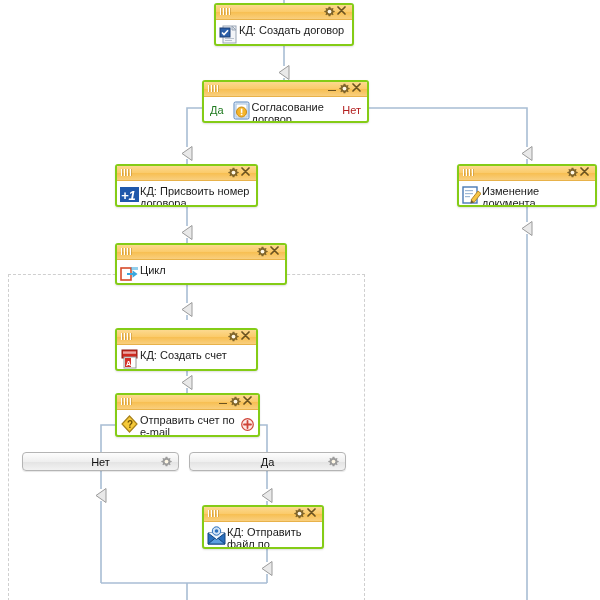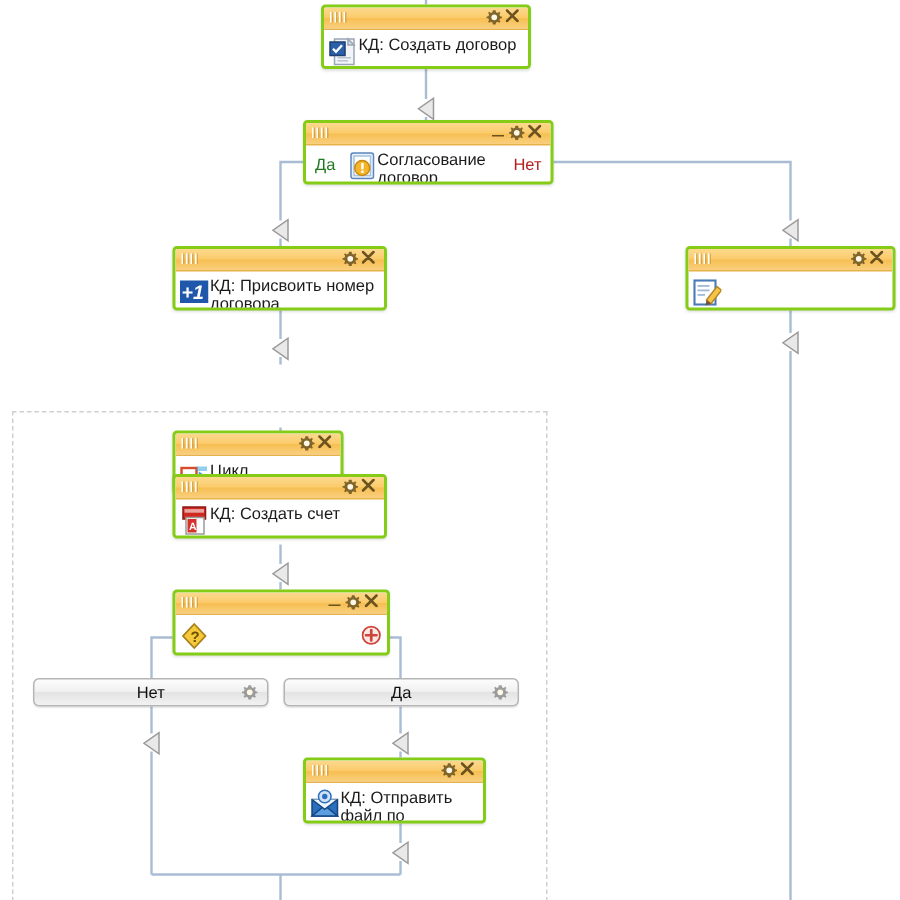--- a/index.html
+++ b/index.html
@@ -313,23 +313,24 @@
           <span class="node-icon">
             <svg width="19" height="21" viewBox="0 0 19 21">
               <rect x="1" y="3" width="14" height="16" fill="#ffffff" stroke="#4a7ab5" stroke-width="1.4"></rect>
               <rect x="3" y="6" width="8" height="1.2" fill="#9fb9d6"></rect>
               <rect x="3" y="9" width="8" height="1.2" fill="#9fb9d6"></rect>
               <rect x="3" y="12" width="5" height="1.2" fill="#9fb9d6"></rect>
               <path d="M9,16 L16,7 L19,9.5 L12,18.5 Z" fill="#f7c545" stroke="#b4862b"></path>
               <path d="M9,16 L12,18.5 L8.4,19.6 Z" fill="#6b5632"></path>
             </svg>
           </span>
-        </div>
-      </div>
-      <div class="node" style="left: 115px; top: 243px; width: 114px; height: 42px; margin-top: 44px;">
+          <span class="node-label">Изменение документа</span>
+        </div>
+      </div>
+      <div class="node" style="left: 115px; top: 243px; width: 172px; height: 42px;">
         <div class="node-title">
           <span class="grip"><i></i><i></i><i></i><i></i></span>
           <span class="title-spacer"></span>
           <span class="tbtn">
             <svg width="11" height="11" viewBox="0 0 11 11">
               <path d="M5.5,0.8 L6.4,0.8 L6.7,2.1 L7.8,2.6 L8.9,1.9 L9.6,2.6 L8.9,3.7 L9.4,4.8 L10.7,5.1 L10.7,6 L9.4,6.3 L8.9,7.4 L9.6,8.5 L8.9,9.2 L7.8,8.5 L6.7,9 L6.4,10.3 L5.5,10.3 L4.6,10.3 L4.3,9 L3.2,8.5 L2.1,9.2 L1.4,8.5 L2.1,7.4 L1.6,6.3 L0.3,6 L0.3,5.1 L1.6,4.8 L2.1,3.7 L1.4,2.6 L2.1,1.9 L3.2,2.6 L4.3,2.1 L4.6,0.8 Z" fill="#6b5320" opacity="0.85"></path>
               <circle cx="5.5" cy="5.55" r="1.9" fill="#fff8e6"></circle>
             </svg>
           </span>
           <span class="tbtn">
@@ -343,21 +344,21 @@
             <svg width="19" height="21" viewBox="0 0 19 21">
               <rect x="1" y="5" width="10" height="12" fill="#ffffff" stroke="#d64b2a" stroke-width="1.6"></rect>
               <path d="M7,11 L16,11" stroke="#3aa7dd" stroke-width="1.8" fill="none"></path>
               <path d="M12.5,7.2 L17.5,11 L12.5,14.8 Z" fill="#3aa7dd"></path>
               <rect x="11" y="4" width="7" height="3" fill="#3aa7dd" opacity="0.55"></rect>
             </svg>
           </span>
           <span class="node-label">Цикл</span>
         </div>
       </div>
-      <div class="node" style="left: 115px; top: 316px; width: 143px; height: 43px;">
+      <div class="node" style="left: 115px; top: 328px; width: 143px; height: 43px;">
         <div class="node-title">
           <span class="grip"><i></i><i></i><i></i><i></i></span>
           <span class="title-spacer"></span>
           <span class="tbtn">
             <svg width="11" height="11" viewBox="0 0 11 11">
               <path d="M5.5,0.8 L6.4,0.8 L6.7,2.1 L7.8,2.6 L8.9,1.9 L9.6,2.6 L8.9,3.7 L9.4,4.8 L10.7,5.1 L10.7,6 L9.4,6.3 L8.9,7.4 L9.6,8.5 L8.9,9.2 L7.8,8.5 L6.7,9 L6.4,10.3 L5.5,10.3 L4.6,10.3 L4.3,9 L3.2,8.5 L2.1,9.2 L1.4,8.5 L2.1,7.4 L1.6,6.3 L0.3,6 L0.3,5.1 L1.6,4.8 L2.1,3.7 L1.4,2.6 L2.1,1.9 L3.2,2.6 L4.3,2.1 L4.6,0.8 Z" fill="#6b5320" opacity="0.85"></path>
               <circle cx="5.5" cy="5.55" r="1.9" fill="#fff8e6"></circle>
             </svg>
           </span>
           <span class="tbtn">
@@ -396,20 +397,22 @@
             </svg>
           </span>
         </div>
         <div class="node-body">
           <span class="node-icon">
             <svg width="19" height="21" viewBox="0 0 19 21">
               <path d="M9.5,3 L17,11 L9.5,19 L2,11 Z" fill="#f5c93a" stroke="#a8811a" stroke-width="1.2"></path>
               <text x="7" y="15" font-family="Liberation Sans, sans-serif" font-size="10" font-weight="bold" fill="#6d4f05">?</text>
             </svg>
           </span>
+          <span class="node-label">Отправить счет по
+e-mail</span>
           <span class="plus-btn"><svg width="13" height="13" viewBox="0 0 13 13">
               <circle cx="6.5" cy="6.5" r="5.8" fill="#fce9e7" stroke="#cf4438" stroke-width="1.2"></circle>
               <path d="M6.5,3 L6.5,10 M3,6.5 L10,6.5" stroke="#cf4438" stroke-width="1.8" stroke-linecap="round"></path>
             </svg></span>
         </div>
       </div>
       <div class="node" style="left: 202px; top: 505px; width: 122px; height: 44px;">
         <div class="node-title">
           <span class="grip"><i></i><i></i><i></i><i></i></span>
           <span class="title-spacer"></span>

